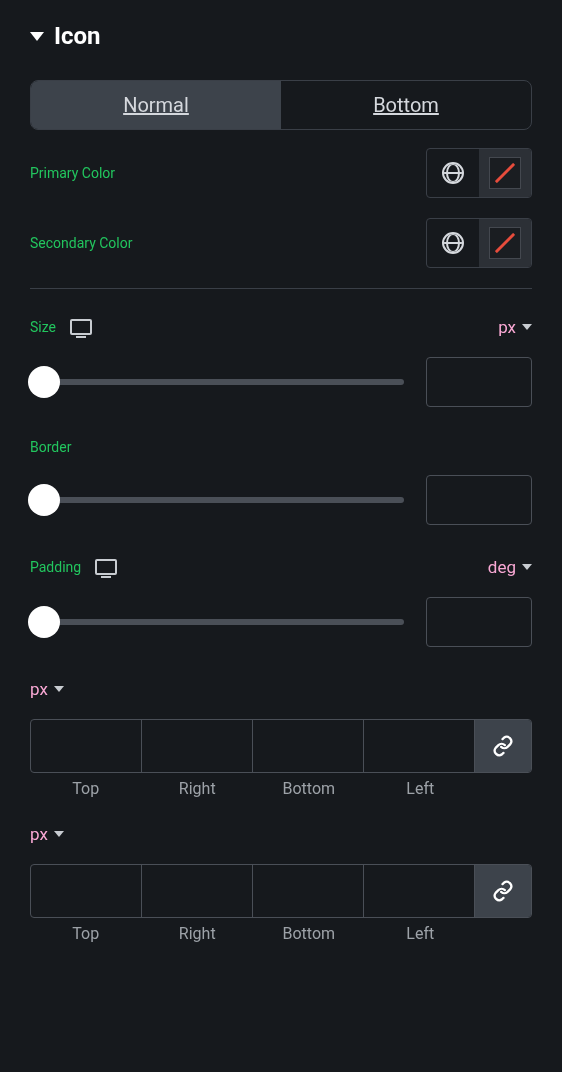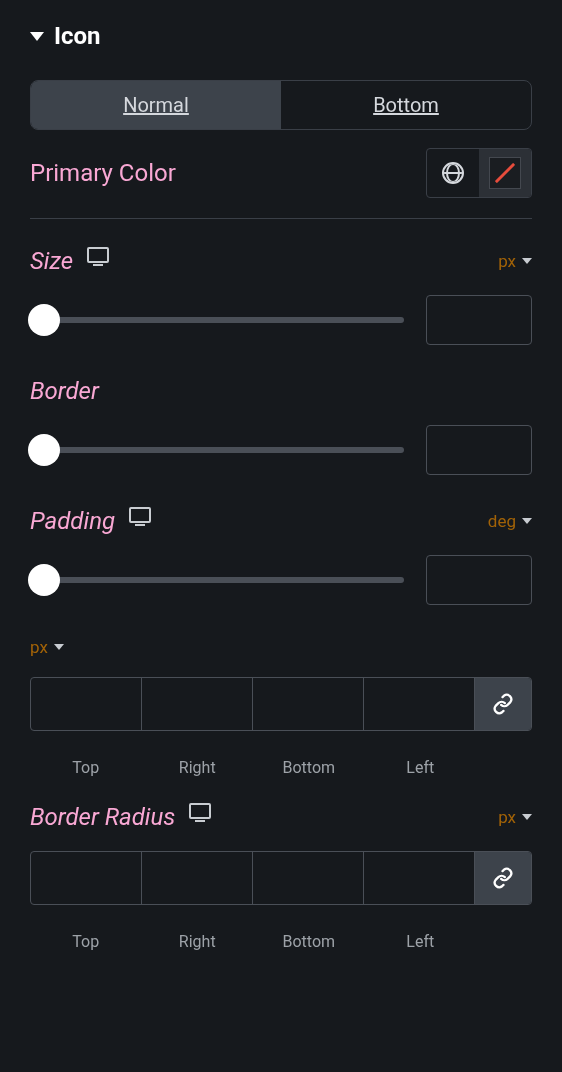--- a/index.html
+++ b/index.html
@@ -48,23 +48,22 @@
   .row {
     display: flex;
     align-items: center;
     justify-content: space-between;
     margin-bottom: 20px;
   }
   .label-row {
     display: flex;
     align-items: flex-start;
     gap: 14px;
-    font-style: italic;
-  }
-  .field-label { font-size: 24px; color: #f9a8d4; }
+  }
+  .field-label { font-size: 14px; color: #22c55e; }
   .responsive-icon {
     width: 22px; height: 16px;
     border: 2px solid #c8ccd1;
     border-radius: 2px;
     position: relative;
   }
   .responsive-icon::after {
     content: "";
     position: absolute;
     bottom: -5px; left: 50%;
@@ -131,21 +130,21 @@
   .divider {
     height: 1px;
     background: #3a3f47;
     margin: 10px 0 28px 0;
   }
   .unit-selector {
     display: flex;
     align-items: center;
     gap: 6px;
     font-size: 17px;
-    color: #a16207;
+    color: #f9a8d4;
     cursor: pointer;
   }
   .chevron-down-icon {
     width: 0; height: 0;
     border-left: 5px solid transparent;
     border-right: 5px solid transparent;
     border-top: 6px solid #c8ccd1;
   }
   .slider-row {
     display: flex;
@@ -208,21 +207,21 @@
     display: flex;
     align-items: center;
     justify-content: center;
     cursor: pointer;
   }
   .link-icon {
     width: 22px; height: 22px;
   }
   .dim-labels {
     display: flex;
-    margin-top: 27px;
+    margin-top: 6px;
     font-size: 16px;
     color: #9da2a8;
   }
   .dim-labels span {
     flex: 1;
     text-align: center;
   }
   .dim-labels .spacer { width: 56px; flex: none; }
 </style>
 </head>
@@ -245,20 +244,31 @@
     <div class="color-control">
       <div class="globe-btn">
         <span class="globe-icon"></span>
       </div>
       <div class="swatch-btn">
         <span class="swatch-nocolor"></span>
       </div>
     </div>
   </div>
 
+  <div class="row">
+    <span class="field-label">Secondary Color</span>
+    <div class="color-control">
+      <div class="globe-btn">
+        <span class="globe-icon"></span>
+      </div>
+      <div class="swatch-btn">
+        <span class="swatch-nocolor"></span>
+      </div>
+    </div>
+  </div>
 
   <div class="divider"></div>
 
   <div class="row">
     <div class="label-row">
       <span class="field-label">Size</span>
       <span class="responsive-icon"></span>
     </div>
     <div class="unit-selector">
       <span>px</span>
@@ -324,24 +334,20 @@
       <span>Top</span>
       <span>Right</span>
       <span>Bottom</span>
       <span>Left</span>
       <span class="spacer"></span>
     </div>
   </div>
 
   <div class="dim-block">
     <div class="row">
-      <div class="label-row">
-        <span class="field-label">Border Radius</span>
-        <span class="responsive-icon"></span>
-      </div>
       <div class="unit-selector">
         <span>px</span>
         <span class="chevron-down-icon"></span>
       </div>
     </div>
     <div class="dim-inputs">
       <div class="dim-cell"><input type="text" value="" style=""></div>
       <div class="dim-cell"><input type="text" value="" style=""></div>
       <div class="dim-cell"><input type="text" value="" style=""></div>
       <div class="dim-cell"><input type="text" value="" style=""></div>

